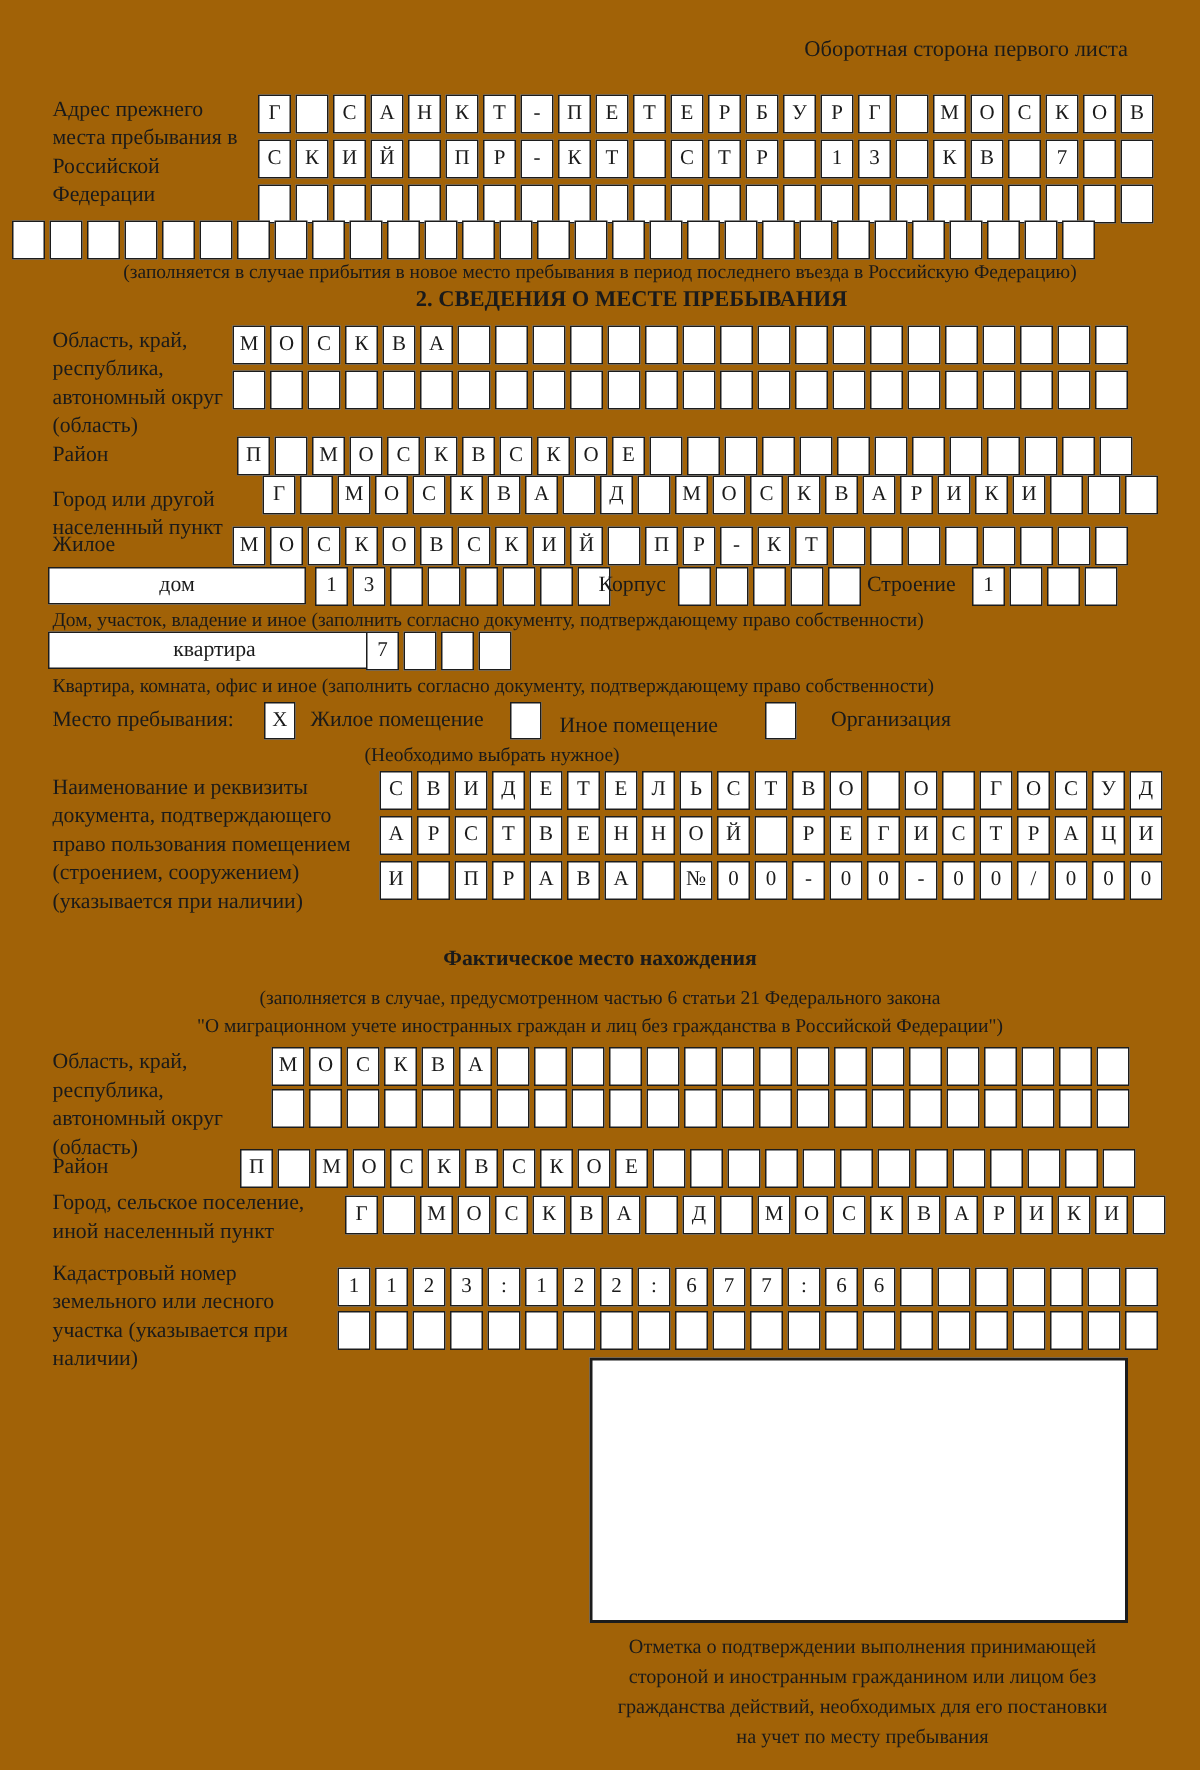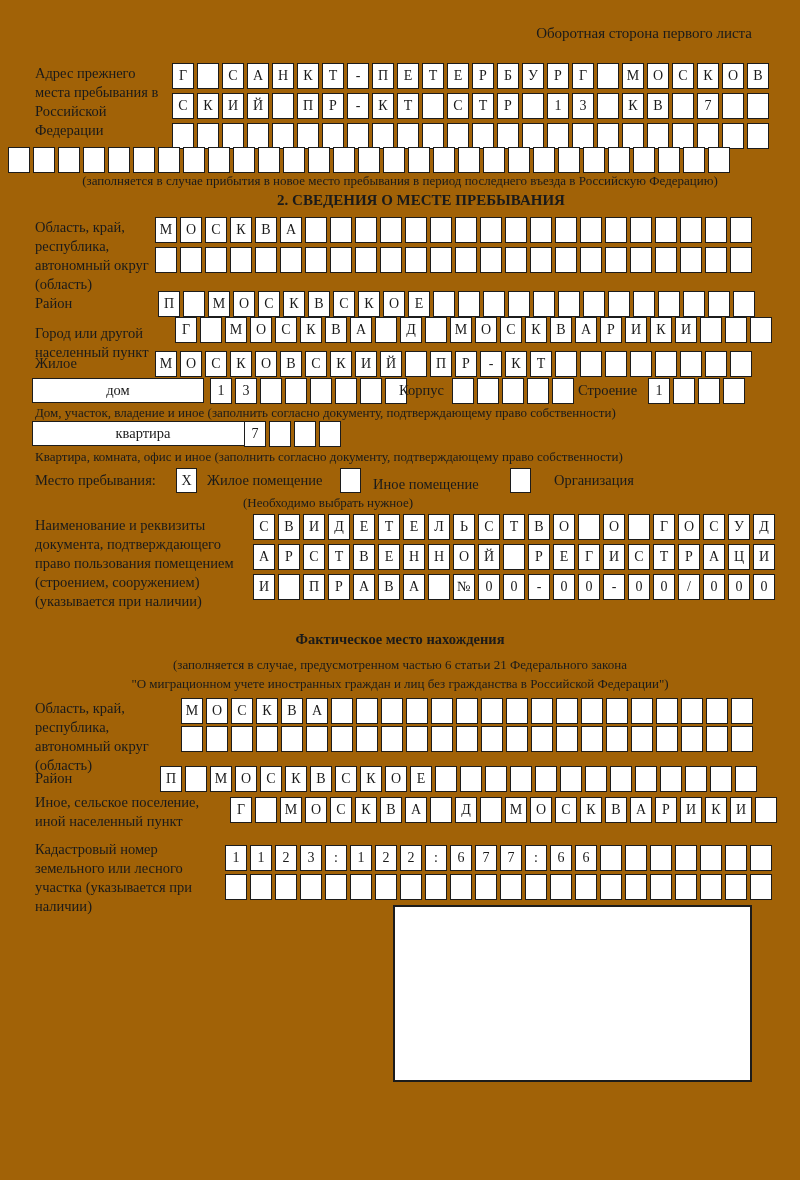--- a/index.html
+++ b/index.html
@@ -486,21 +486,21 @@
       <span class="cell"></span>
       <span class="cell"></span>
       <span class="cell"></span>
       <span class="cell"></span>
       <span class="cell"></span>
       <span class="cell"></span>
       <span class="cell"></span>
       <span class="cell"></span>
     </div>
 
-  <div class="abs lbl" style="top:793px; left:35px; width:196px;">Иное, сельское поселение, иной населенный пункт</div>
+  <div class="abs lbl" style="top:793px; left:35px; width:196px;">Город, сельское поселение, иной населенный пункт</div>
   <div class="abs brow" style="top:797px; left:230px;">
       <span class="cell">Г</span>
       <span class="cell"></span>
       <span class="cell">М</span>
       <span class="cell">О</span>
       <span class="cell">С</span>
       <span class="cell">К</span>
       <span class="cell">В</span>
       <span class="cell">А</span>
       <span class="cell"></span>
@@ -563,14 +563,20 @@
       <span class="cell"></span>
       <span class="cell"></span>
       <span class="cell"></span>
       <span class="cell"></span>
       <span class="cell"></span>
       <span class="cell"></span>
       <span class="cell"></span>
     </div>
 
   <div class="abs stamp-box" style="top:905px; left:393px; width:359px; height:177px;"></div>
+  <div class="abs" style="top:1088px; left:360px; width:430px; text-align:center; font-size:13.5px; line-height:20px;">
+    <div>Отметка о подтверждении выполнения принимающей</div>
+    <div>стороной и иностранным гражданином или лицом без</div>
+    <div>гражданства действий, необходимых для его постановки</div>
+    <div>на учет по месту пребывания</div>
+  </div>
 
 </div>
 
 </body></html>

